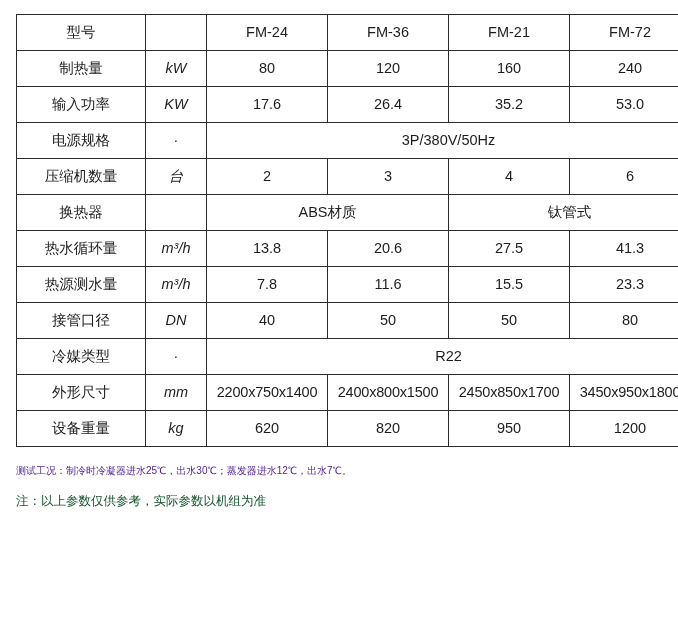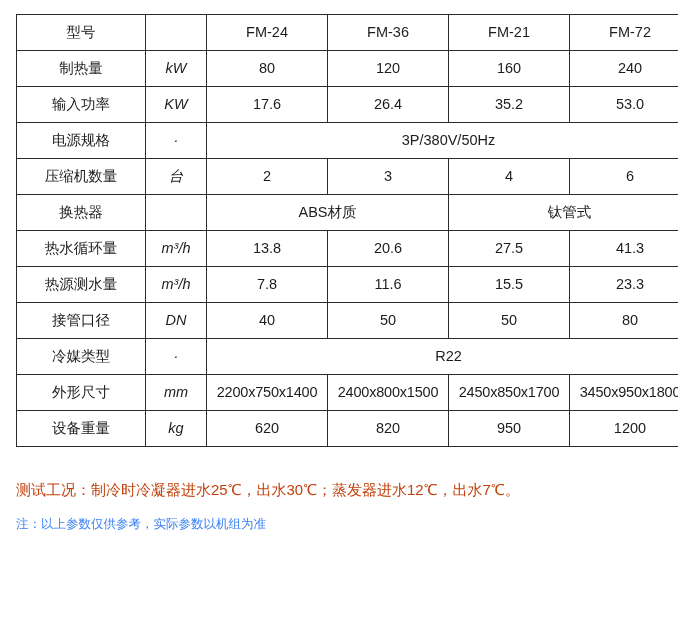--- a/index.html
+++ b/index.html
@@ -52,35 +52,35 @@
   }
   td.small {
     font-size: 12px;
     letter-spacing: -0.2px;
   }
   td.dot {
     font-size: 12px;
     color: #333;
   }
   .notes {
-    margin-top: 31px;
-    font-size: 15px;
-    color: #c2410c;
+    margin-top: 16px;
+    font-size: 10px;
+    color: #4c1d95;
     line-height: 1.6;
   }
   .note-line {
     margin: 0 0 14px 0;
   }
   .note-line.indent {
     padding-left: 76px;
   }
   .footnote {
     margin-top: 8px;
     font-size: 12.5px;
-    color: #3b82f6;
+    color: #14532d;
   }
 </style>
 </head>
 <body>
 
 <div class="page">
 
   <table class="spec">
     <tbody>
 

